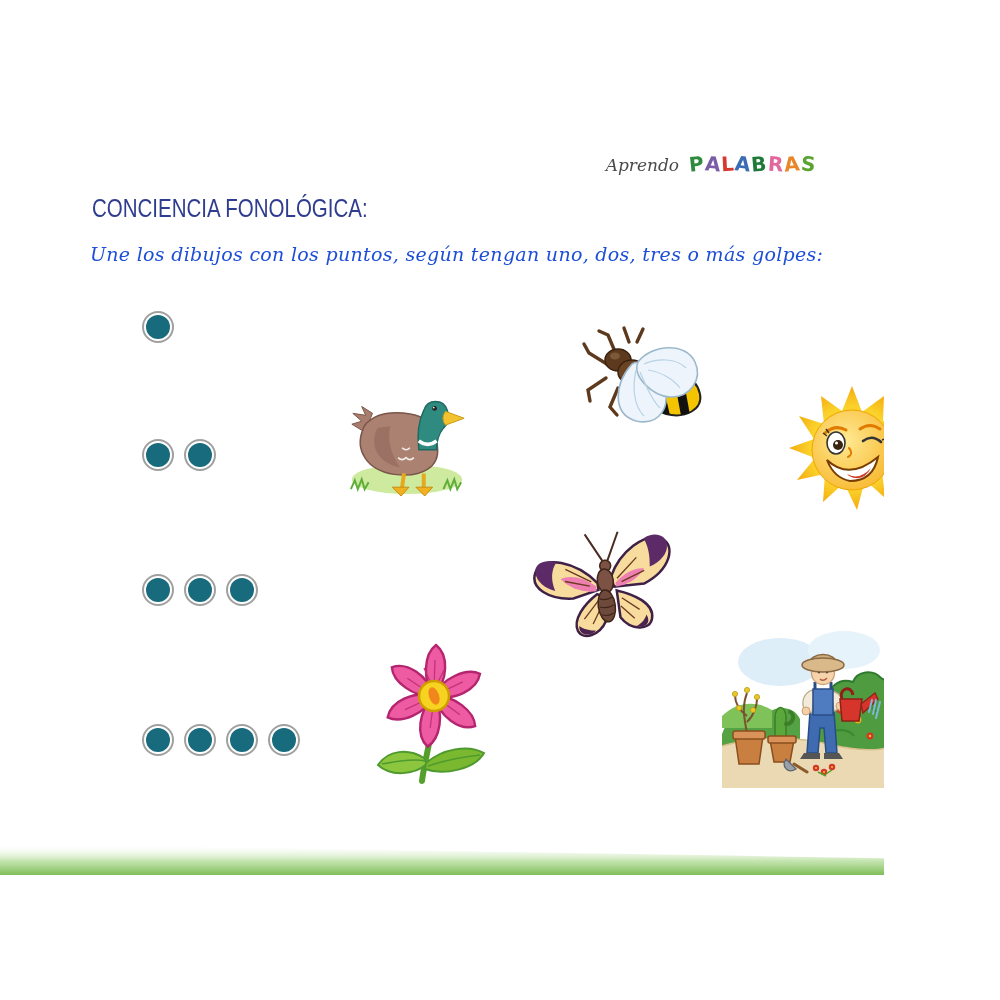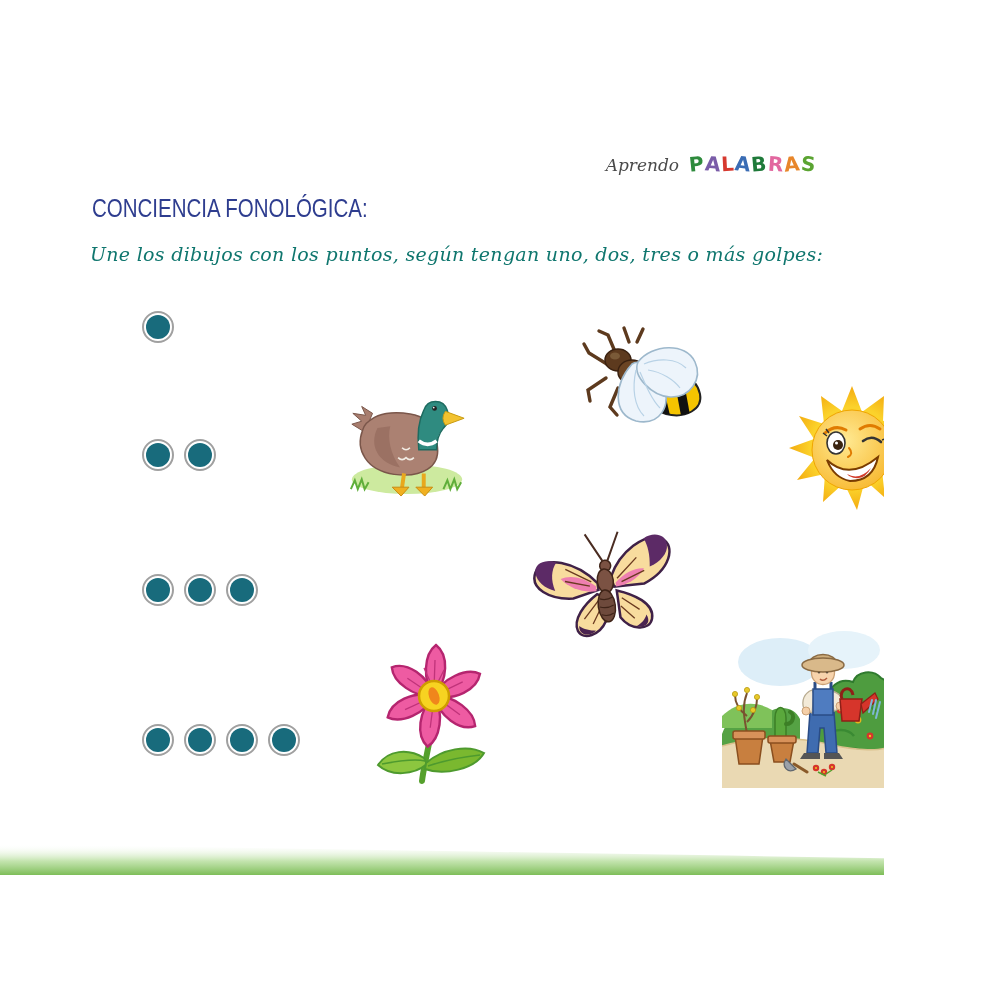--- a/index.html
+++ b/index.html
@@ -8,21 +8,21 @@
   
   .logo{position:absolute;top:152px;right:68px;display:flex;align-items:baseline;gap:10px;}
   .logo-script{font-family:"DejaVu Serif",serif;font-style:italic;font-size:17px;color:#4a4a4a;}
   .logo-word{font-family:"DejaVu Sans",sans-serif;font-weight:bold;font-size:20px;letter-spacing:1px;}
   .logo-word span{display:inline-block;}
   
   .heading{position:absolute;left:92px;top:194px;font-size:25px;color:#2e3d8f;
            transform:scaleX(0.82);transform-origin:left center;white-space:nowrap;}
   
   .instruction{position:absolute;left:90px;top:243px;font-family:"DejaVu Serif",serif;
-               font-style:italic;font-size:19px;color:#0f766e;white-space:nowrap;letter-spacing:0.3px;}
+               font-style:italic;font-size:19px;color:#1d4ed8;white-space:nowrap;letter-spacing:0.3px;}
   
   .dot-row{position:absolute;left:142px;display:flex;}
   .dot{width:26px;height:26px;border:2px solid #a0a0a0;border-radius:50%;padding:1px;background:#fff;
        display:flex;align-items:center;justify-content:center;margin-right:10px;box-sizing:content-box;}
   .dot-inner{width:24px;height:24px;border-radius:50%;}
   
   .img{position:absolute;}
   
   .footer-unit{position:absolute;right:112px;top:829px;font-family:"DejaVu Serif",serif;
                font-style:italic;font-size:15px;color:#555;white-space:nowrap;}

